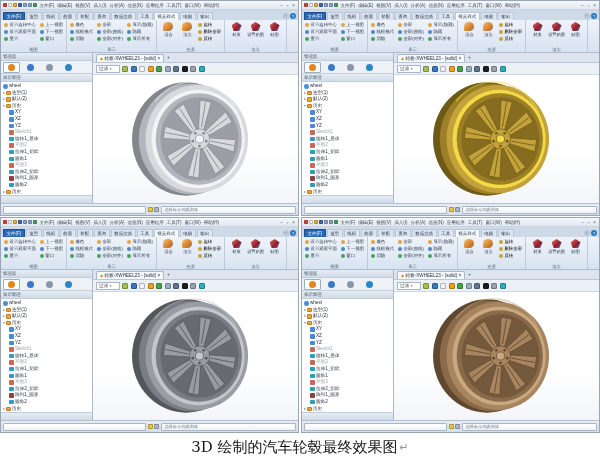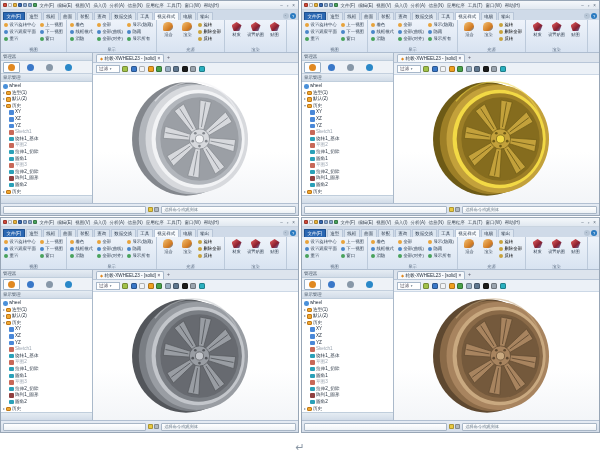--- a/index.html
+++ b/index.html
@@ -1569,14 +1569,15 @@
           <span class="si" style="background: rgb(176, 184, 192);"></span>
         </span>
       <span class="sfield r">
         <span>选择命令或观测体</span>
       </span>
     </div>
   </div>
 </div>
 
 <div class="caption">
+  <span>3D 绘制的汽车轮毂最终效果图</span>
   <span class="cmark">↵</span>
 </div>
 
 </body></html>

